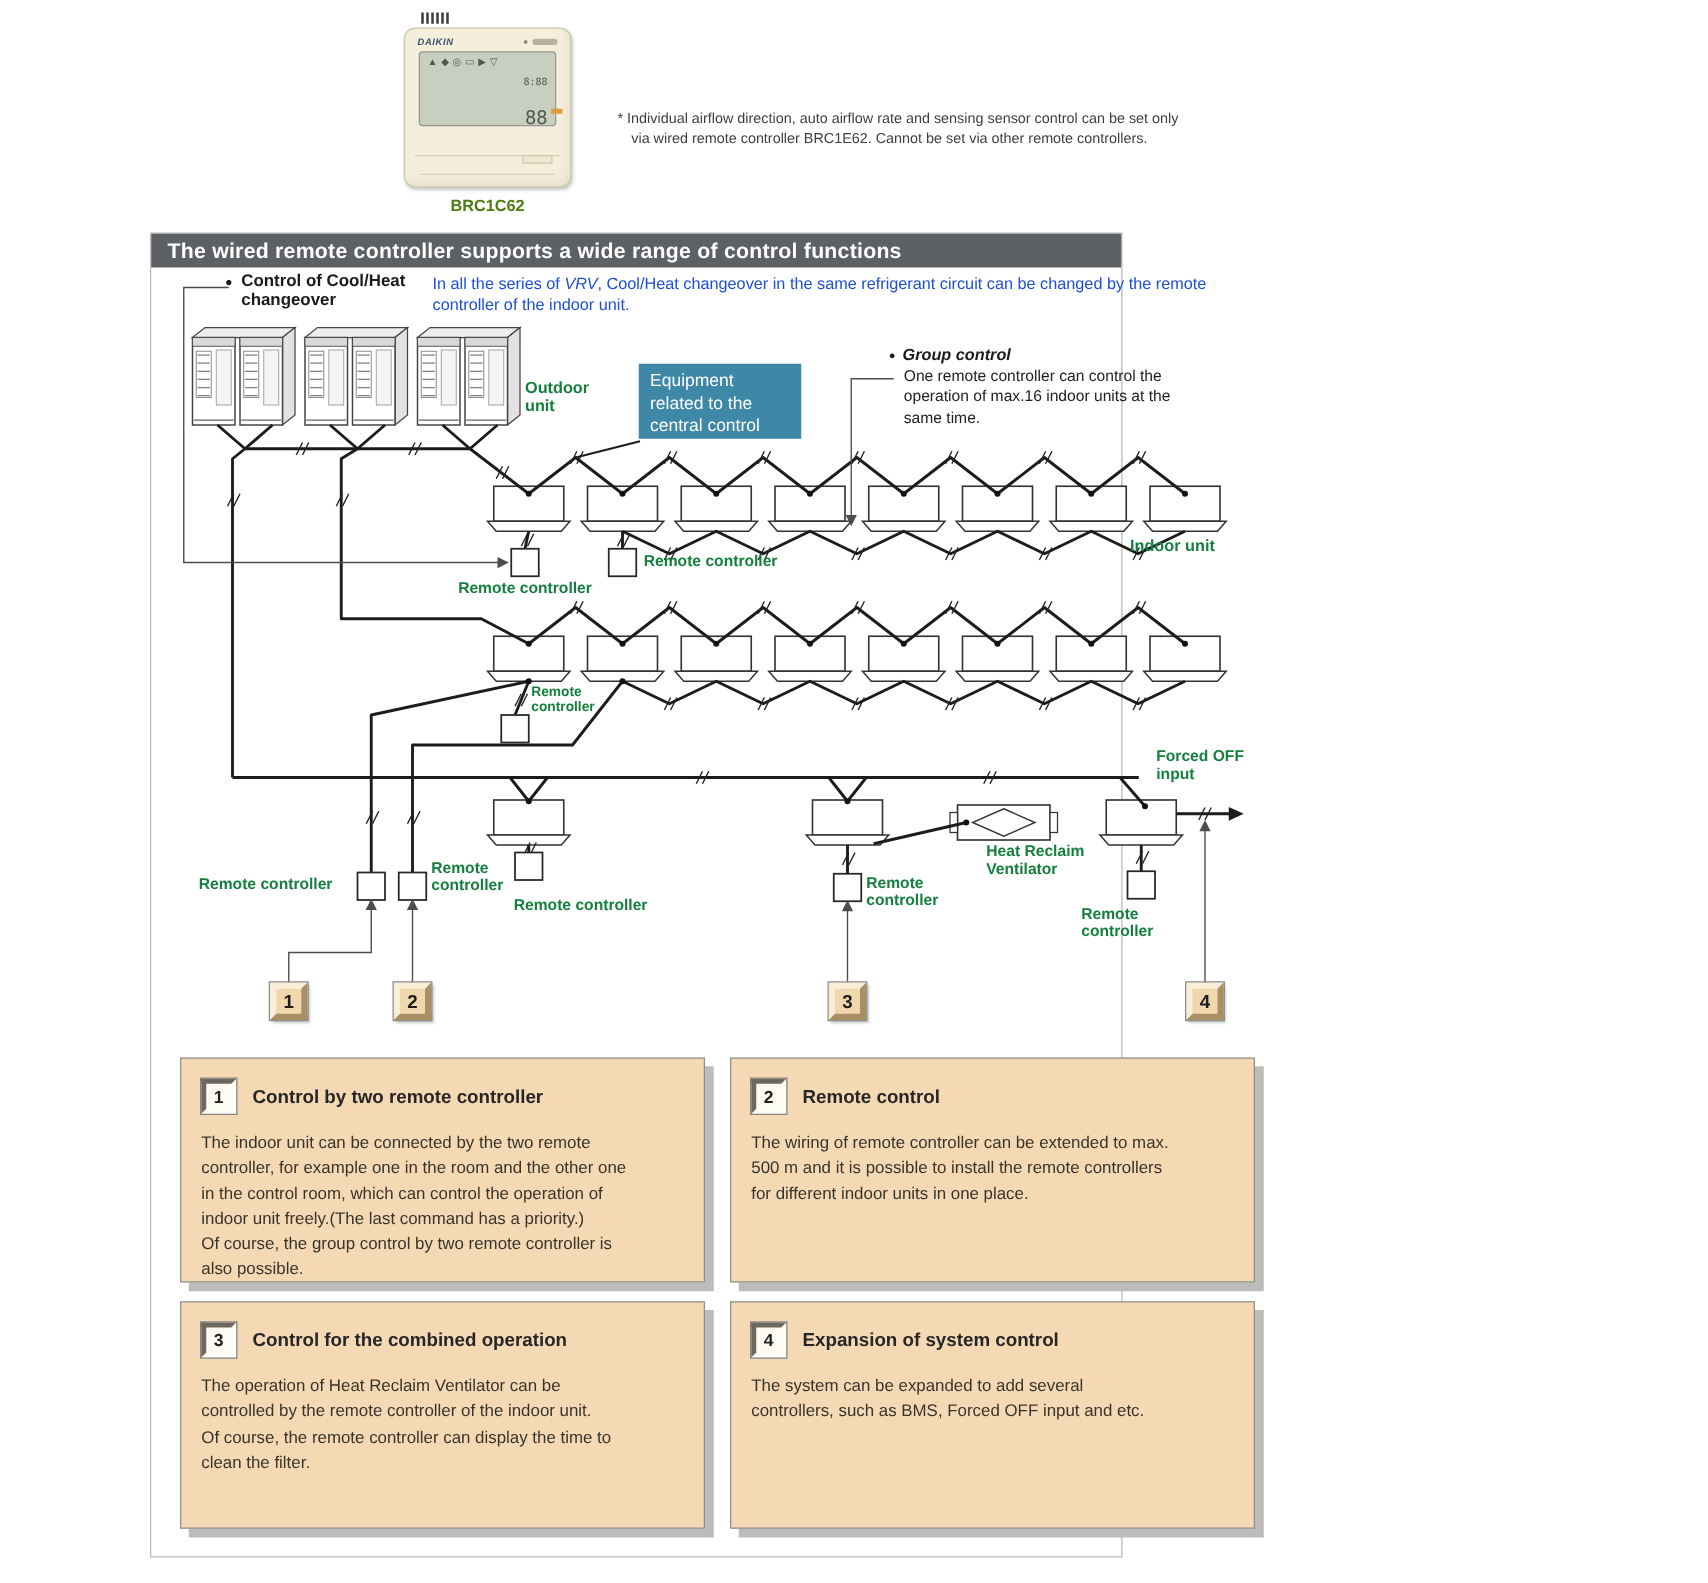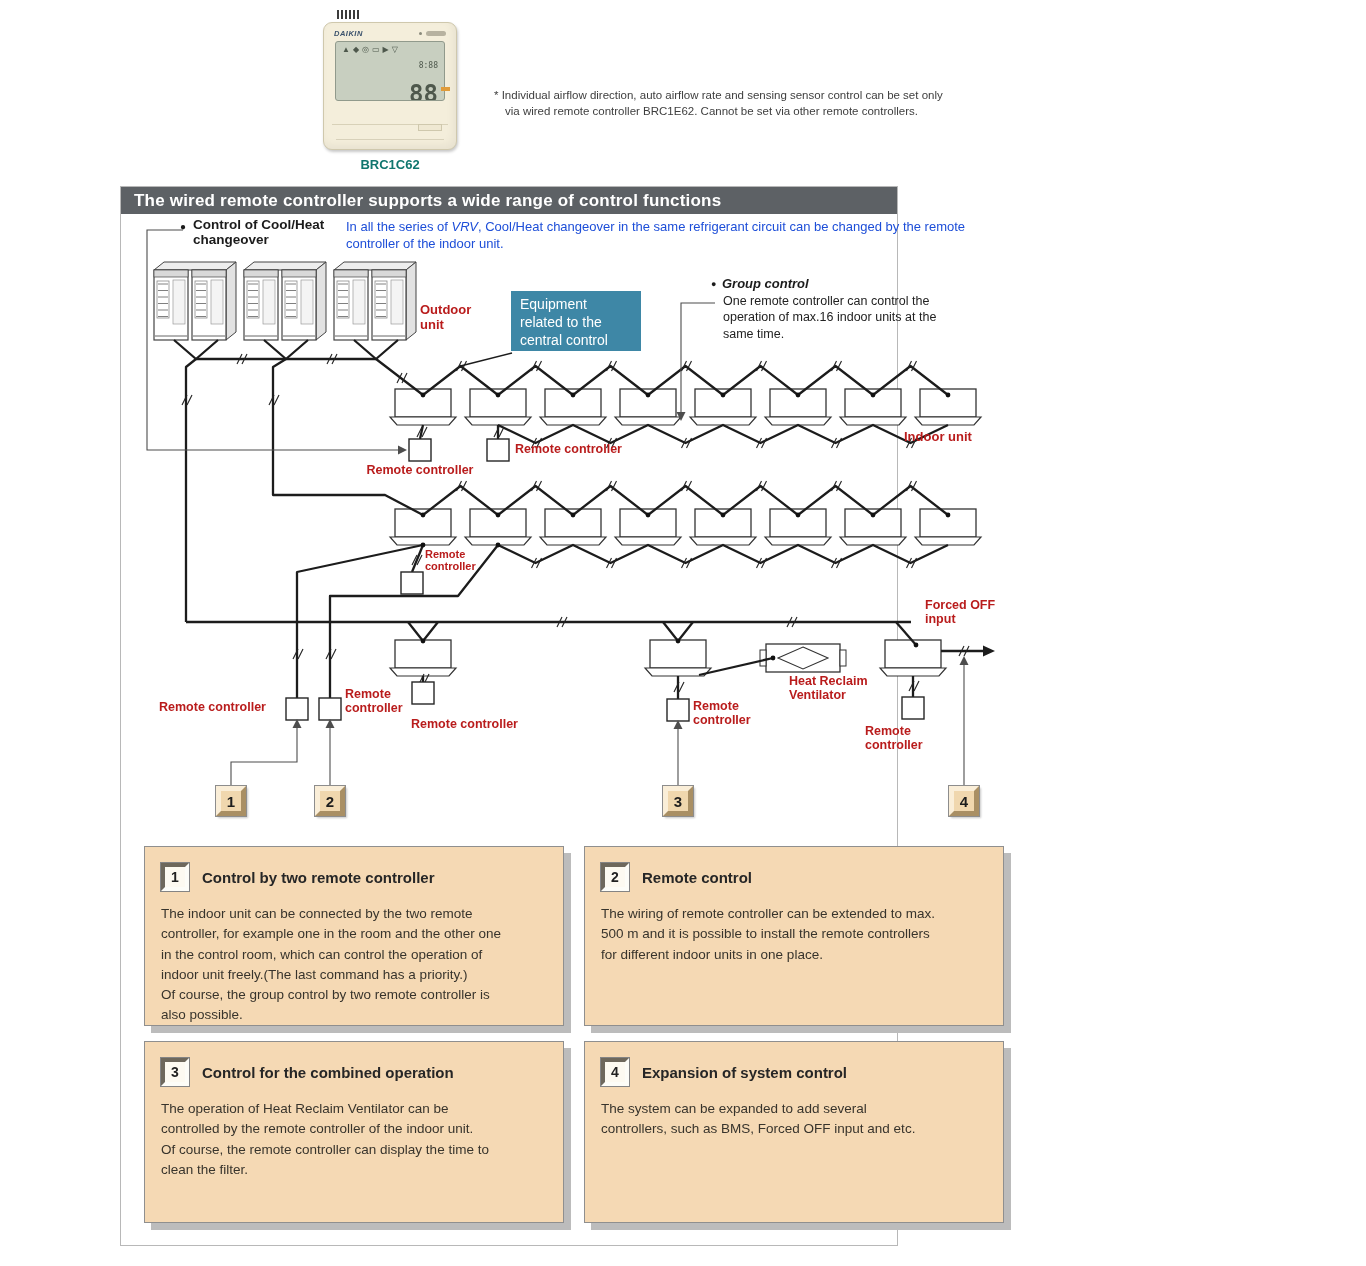--- a/index.html
+++ b/index.html
@@ -16,29 +16,29 @@
   .logo-row{display:flex;align-items:center;justify-content:space-between;padding:6px 10px 1px 10px;gap:40px;}
   .brand{font-size:7.5px;font-weight:bold;font-style:italic;color:#3a516c;letter-spacing:.5px;}
   .logo-right{display:flex;align-items:center;gap:4px;}
   .dot{width:3px;height:3px;border-radius:50%;background:#8a8a7c;}
   .pill{width:20px;height:5px;border-radius:3px;background:#b7b2a0;}
   .lcd{margin:2px auto 0 auto;width:110px;height:60px;box-sizing:border-box;background:#c8cfc0;
        border:1px solid #919a8c;border-radius:3px;padding:3px 6px;color:#4e584c;overflow:hidden;}
   .lcd-r1{font-size:8px;letter-spacing:3px;line-height:10px;}
   .lcd-r2{display:flex;align-items:flex-end;gap:6px;line-height:22px;flex-direction:column;}
   .lcd-time{font-family:"DejaVu Sans Mono", monospace;font-size:8px;}
-  .lcd-temp{font-family:"DejaVu Sans Mono", monospace;font-size:24px;font-weight:bold;}
+  .lcd-temp{font-family:"DejaVu Sans Mono", monospace;font-size:15px;font-weight:normal;}
   .lcd-unit{font-size:7px;}
   .lcd-fan{font-size:10px;}
   .lcd-r3{font-size:5px;letter-spacing:1.5px;margin-top:2px;color:#5d665a;}
   .indicator{position:absolute;right:6px;top:64px;width:9px;height:4px;background:#e09b3a;}
   .seam{position:absolute;left:8px;right:8px;bottom:24px;height:1px;background:#d8d1b8;}
   .seam-tab{position:absolute;right:14px;bottom:18px;width:22px;height:5px;background:#efe8d2;border:1px solid #cfc8ad;}
   .door{position:absolute;left:12px;right:12px;bottom:7px;height:2px;border-top:1px solid #d8d1ba;}
-  .model{margin-top:7px;text-align:center;font-weight:bold;font-size:13px;color:#0f766e;}
+  .model{margin-top:7px;text-align:center;font-weight:bold;font-size:13px;color:#4d7c0f;}
 
   
   .feature{position:absolute;left:501px;top:36px;font-size:17px;line-height:1.22;color:#363636;white-space:pre-line;}
   .feature:before{content:"\25CF";position:absolute;left:-14px;top:3px;font-size:11px;color:#333;}
   .note{position:absolute;left:494px;top:88px;font-size:11.5px;line-height:1.35;color:#3e3e3e;
         white-space:pre-line;padding-left:11px;text-indent:-11px;}
 
   
   .frame{position:absolute;left:120px;top:186px;width:778px;height:1060px;box-sizing:border-box;
          border:1px solid #b8b8b8;background:#fff;}
@@ -49,21 +49,21 @@
   .ch-head{position:absolute;left:72px;top:31px;width:160px;font-weight:bold;font-size:13.5px;line-height:1.1;color:#1b1b1b;}
   .ch-head:before{content:"\25CF";position:absolute;left:-13px;top:3px;font-size:10px;}
   .intro{position:absolute;left:225px;top:31px;width:650px;font-size:13px;line-height:1.32;color:#1d4ed8;}
   .intro .it{font-style:italic;}
   .tealbox{position:absolute;left:390px;top:104px;width:130px;height:60px;box-sizing:border-box;
            background:#3e87a6;color:#fff;font-size:14px;line-height:1.28;padding:5px 9px;}
   .grp-head{position:absolute;left:601px;top:89px;font-weight:bold;font-size:13px;color:#1b1b1b;font-style:italic;}
   .grp-head:before{content:"\25CF";position:absolute;left:-11px;top:3px;font-size:9px;}
   .grp-text{position:absolute;left:602px;top:106px;width:240px;font-size:12.5px;line-height:1.3;color:#222;}
 
-  .dlab{position:absolute;font-weight:bold;font-size:12.5px;line-height:1.12;color:#b91c1c;white-space:nowrap;}
+  .dlab{position:absolute;font-weight:bold;font-size:12.5px;line-height:1.12;color:#15803d;white-space:nowrap;}
   .dlab.wrap{white-space:normal;}
   .dlab.c{text-align:center;}
   .dlab.sm{font-size:11px;font-weight:bold;}
   .dlab.l13{font-size:13px;}
 
   
   .keycap{position:absolute;width:30px;height:30px;box-sizing:border-box;background:#f0d7ae;
           border:5px solid;border-color:#faeed8 #a98f64 #a98f64 #faeed8;outline:1px solid #8d8d8d;
           display:flex;align-items:center;justify-content:center;
           font-weight:bold;font-size:15px;color:#1d1d1d;box-shadow:2px 2px 2px rgba(0,0,0,.22);}

